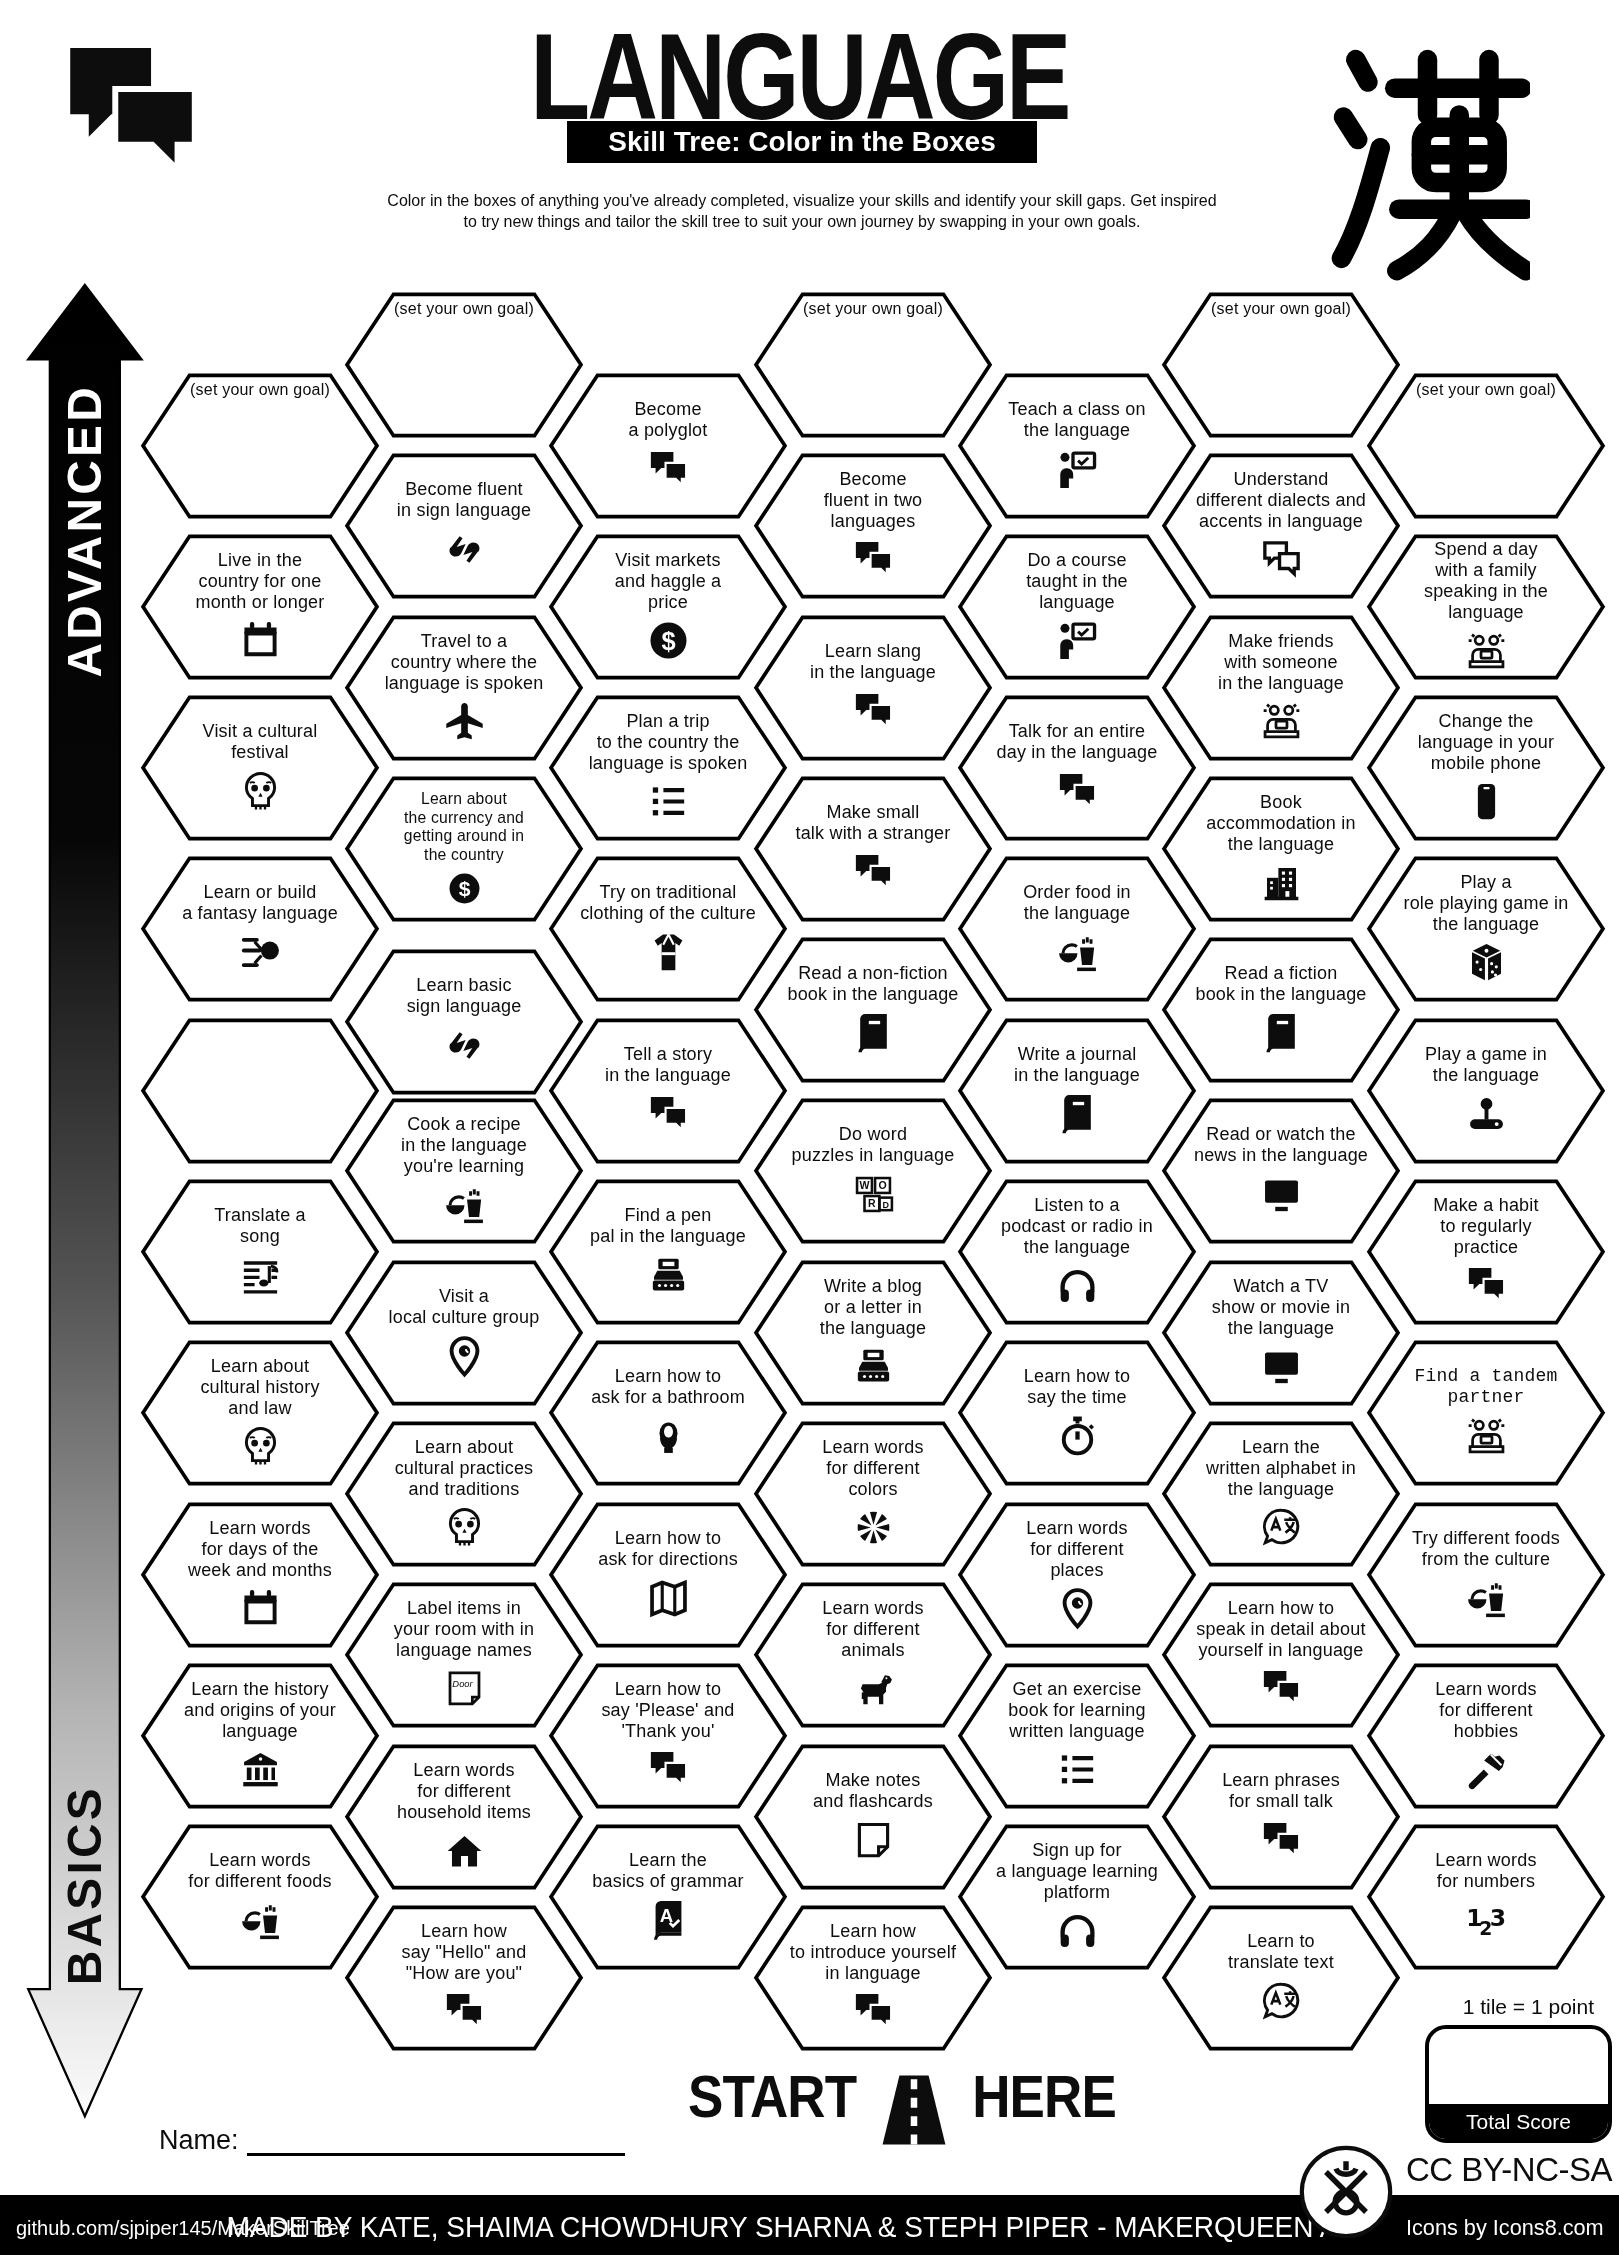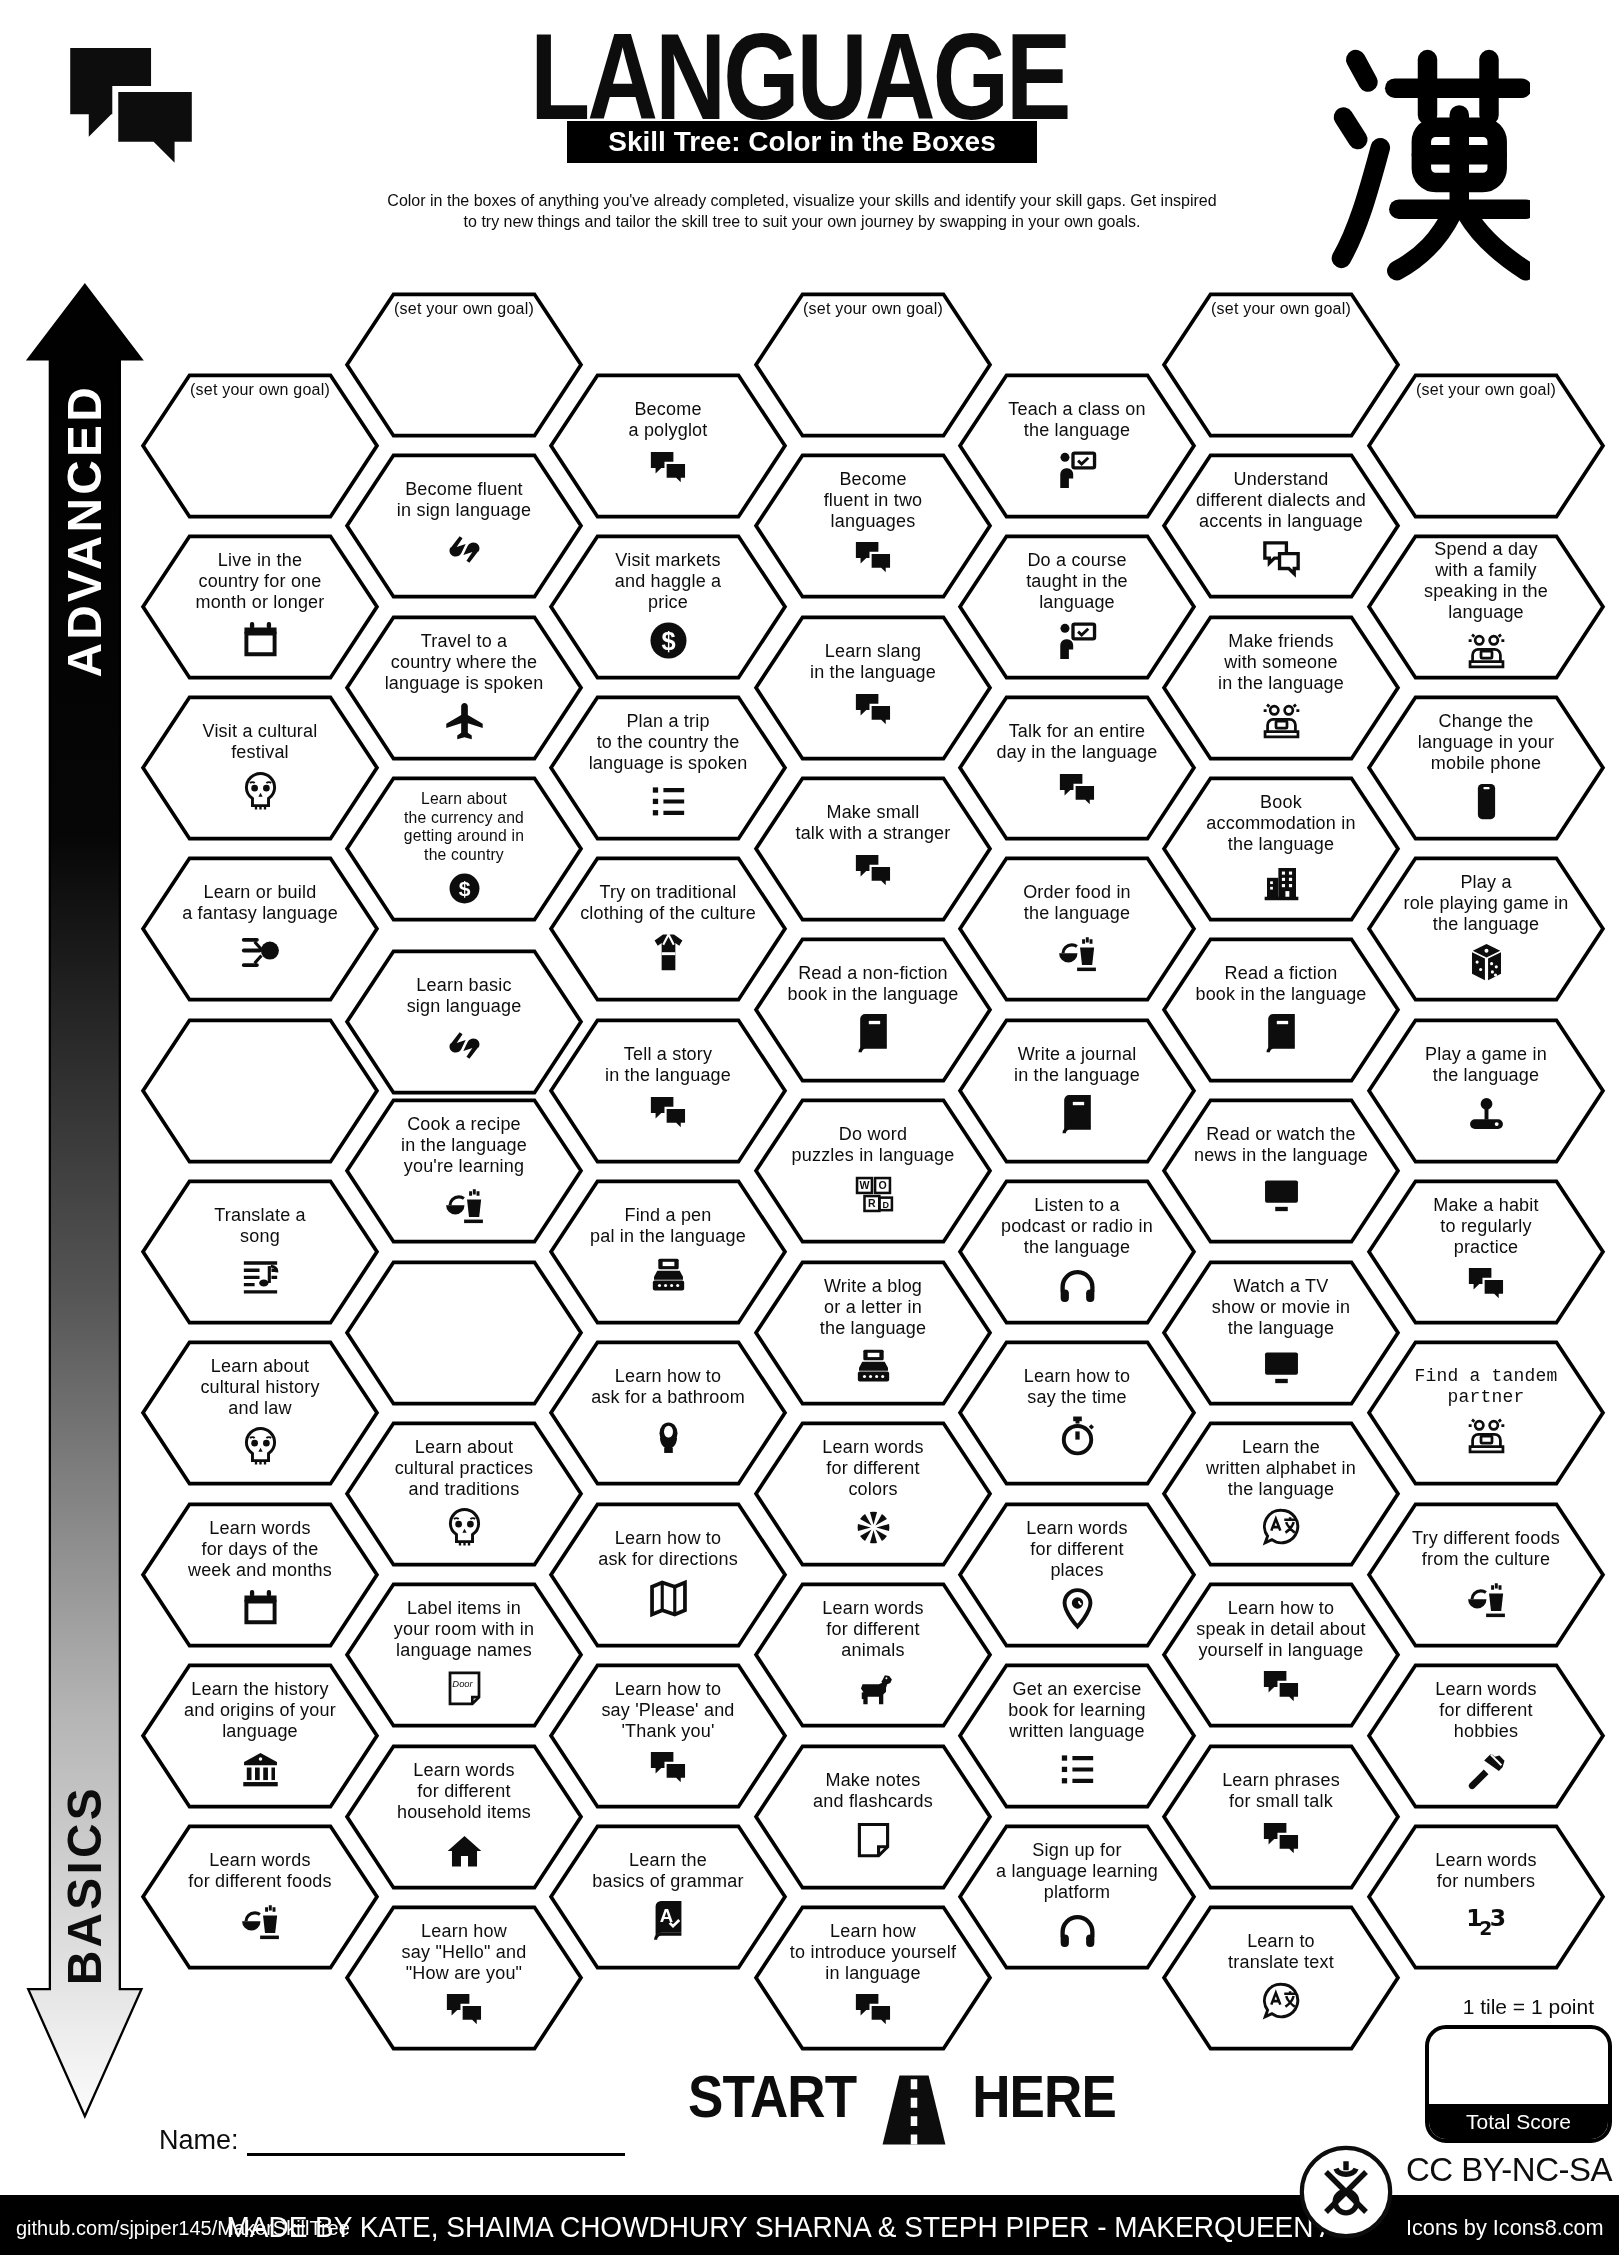--- a/index.html
+++ b/index.html
@@ -356,20 +356,31 @@
               <path d="M15.1 7.5V5.2M17 6.9V4.2M18.9 7.5V5.2" stroke="#0d0d0d" stroke-width="1.5" fill="none"></path>
               <path d="M11.8 20.6h9.6" stroke="#0d0d0d" stroke-width="1.8"></path>
             </svg>
           </div>
         </div>
       </div>
       <div class="hex" style="left: 344px; top: 1260px;">
         <svg class="hex-bg" viewBox="0 0 520 317">
           <polygon points="6,158 107,5 413,5 514,158 413,312 107,312" fill="#fff" stroke="#000" stroke-width="8"></polygon>
         </svg>
+        <div class="content">
+          <div class="hex-label">Visit a
+local culture group</div>
+          <div class="tile-icon">
+            <svg viewBox="0 0 24 24" fill="#0d0d0d">
+              <path d="M12 2.6a6.6 6.6 0 0 1 6.6 6.6c0 4.8-6.6 12-6.6 12s-6.6-7.2-6.6-12A6.6 6.6 0 0 1 12 2.6z" fill="none" stroke="#0d0d0d" stroke-width="2"></path>
+              <circle cx="12" cy="9.2" r="2.9"></circle>
+              <path d="M12.8 8.2a1.4 1.4 0 0 0 1.2 1.6" stroke="#fff" fill="none" stroke-width="1"></path>
+            </svg>
+          </div>
+        </div>
       </div>
       <div class="hex" style="left: 344px; top: 1421px;">
         <svg class="hex-bg" viewBox="0 0 520 317">
           <polygon points="6,158 107,5 413,5 514,158 413,312 107,312" fill="#fff" stroke="#000" stroke-width="8"></polygon>
         </svg>
         <div class="content">
           <div class="hex-label">Learn about
 cultural practices
 and traditions</div>
           <div class="tile-icon">

